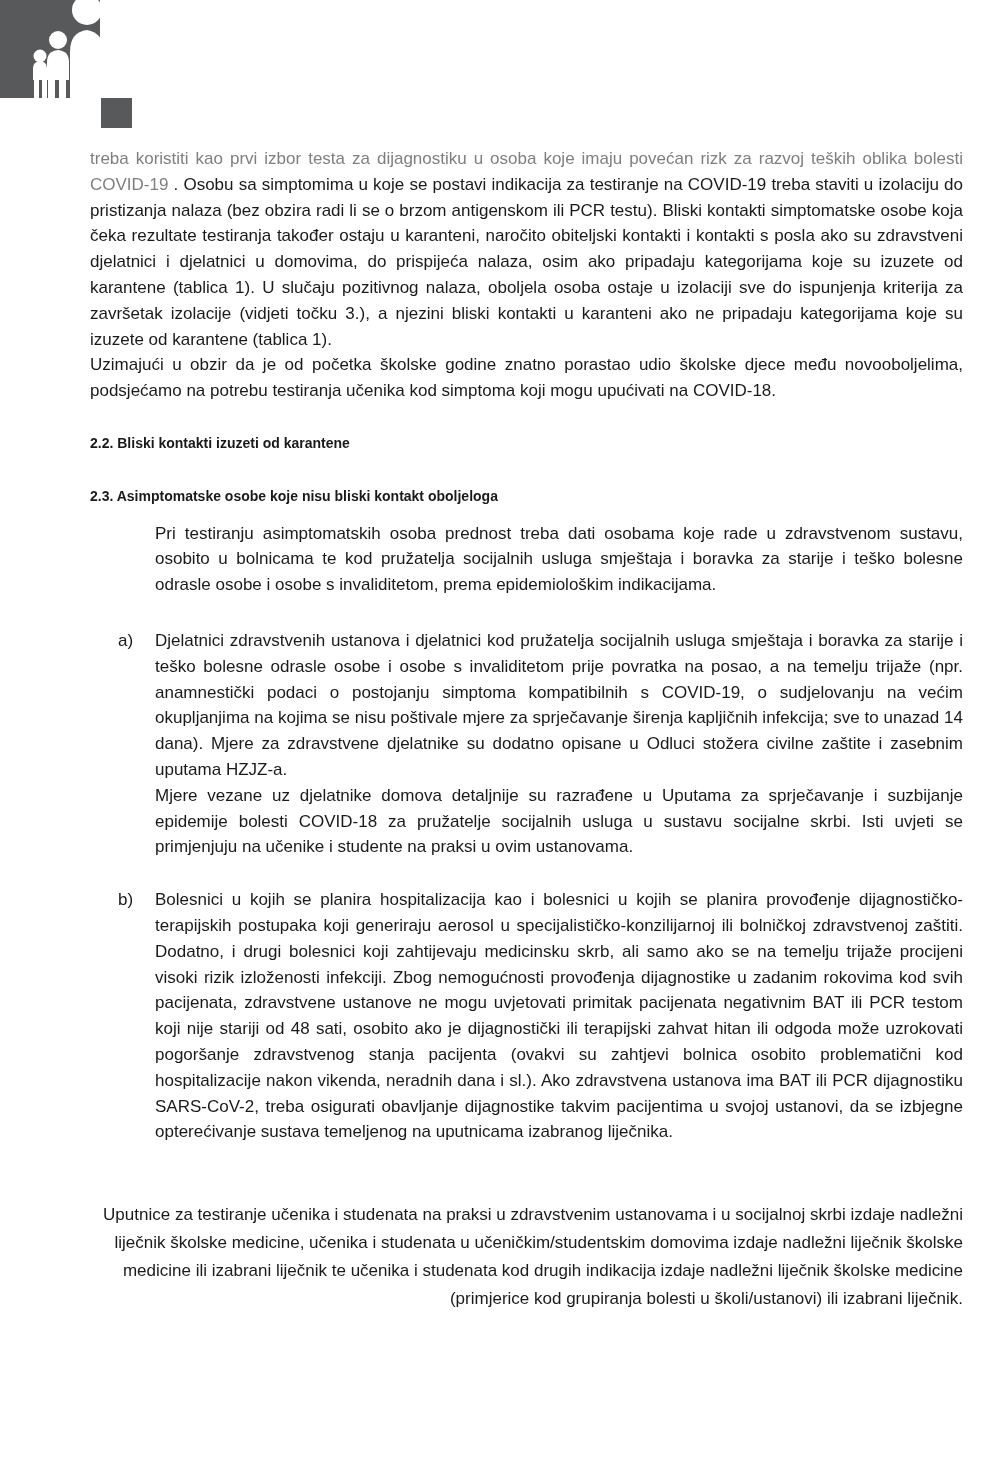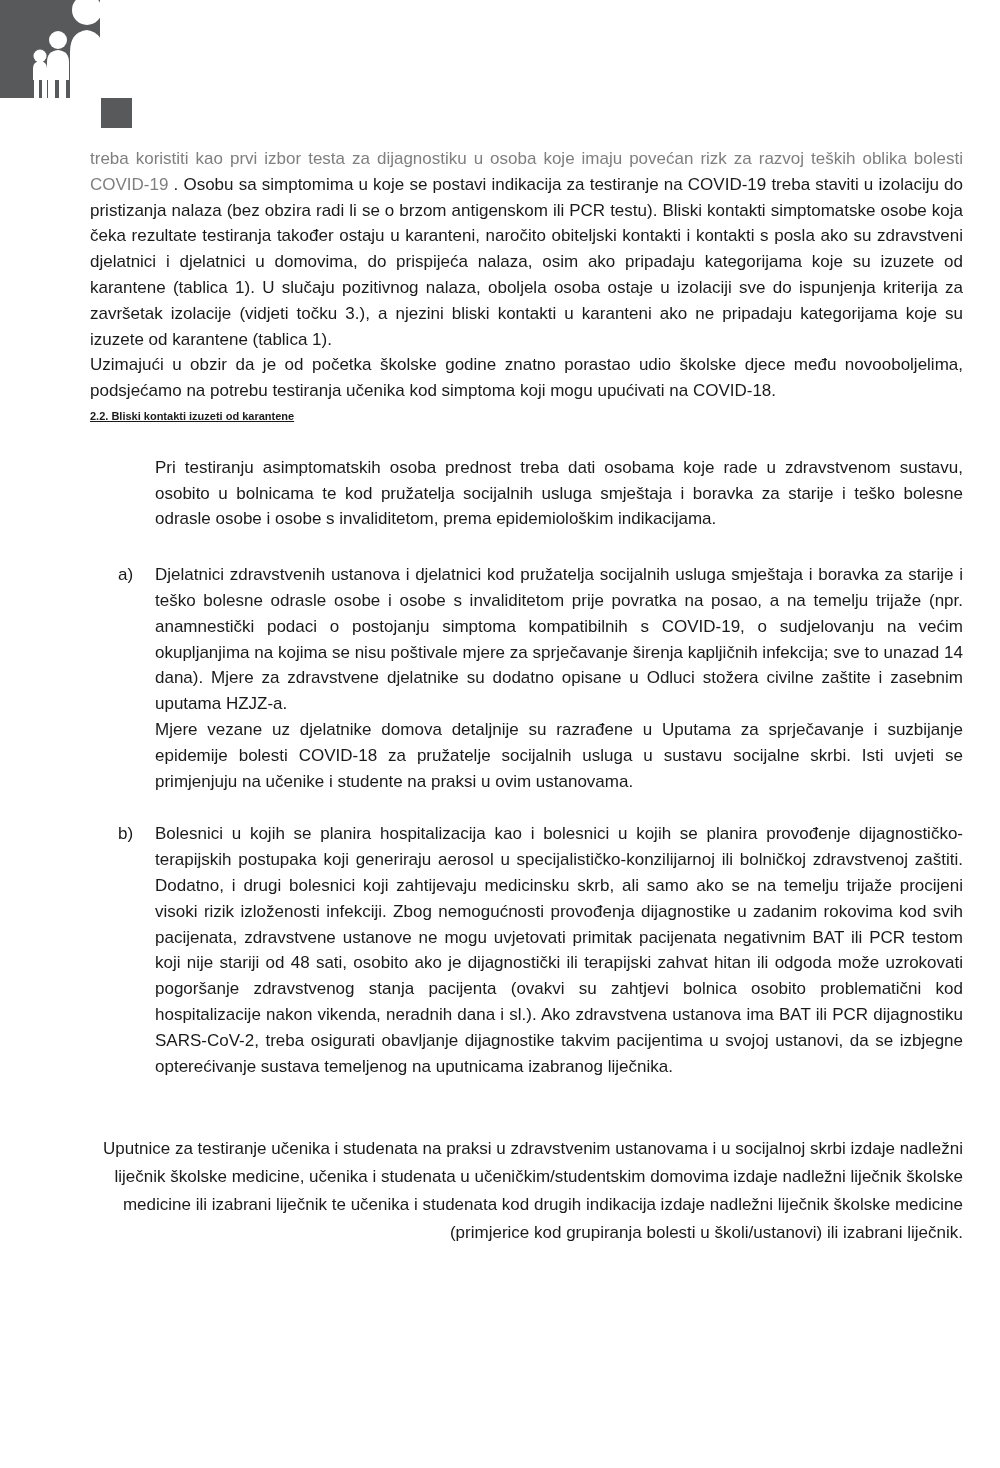--- a/index.html
+++ b/index.html
@@ -33,27 +33,27 @@
     top:146px;
     width:873px;
     font-size:17px;
     line-height:25.8px;
   }
   p.body{
     text-align:justify;
   }
   .muted{color:var(--muted);}
   h2.sec{
-    font-size:11px;
+    font-size:14px;
     line-height:25.8px;
     font-weight:bold;
-    text-decoration:underline;
+    margin-top:27px;
   }
   p.intro{
-    margin-top:25px;
+    margin-top:11px;
     margin-left:65px;
     text-align:justify;
   }
   .list-item{
     position:relative;
     padding-left:65px;
     margin-top:30px;
   }
   .list-item .marker{
     position:absolute;
@@ -103,20 +103,21 @@
   </div>
 
   <div class="content">
 
     <p class="body"><span class="muted">treba koristiti kao prvi izbor testa za dijagnostiku u osoba koje imaju povećan rizk za razvoj teških oblika bolesti COVID-19</span><span> . Osobu sa simptomima u koje se postavi indikacija za testiranje na COVID-19 treba staviti u izolaciju do pristizanja nalaza (bez obzira radi li se o brzom antigenskom ili PCR testu). Bliski kontakti simptomatske osobe koja čeka rezultate testiranja također ostaju u karanteni, naročito obiteljski kontakti i kontakti s posla ako su zdravstveni djelatnici i djelatnici u domovima, do prispijeća nalaza, osim ako pripadaju kategorijama koje su izuzete od karantene (tablica 1). U slučaju pozitivnog nalaza, oboljela osoba ostaje u izolaciji sve do ispunjenja kriterija za završetak izolacije (vidjeti točku 3.), a njezini bliski kontakti u karanteni ako ne pripadaju kategorijama koje su izuzete od karantene (tablica 1).</span></p>
 
     <p class="body">Uzimajući u obzir da je od početka školske godine znatno porastao udio školske djece među novooboljelima, podsjećamo na potrebu testiranja učenika kod simptoma koji mogu upućivati na COVID-18.</p>
 
     <h2 class="sec">2.2. Bliski kontakti izuzeti od karantene</h2>
 
+    <h2 class="sec">2.3. Asimptomatske osobe koje nisu bliski kontakt oboljeloga</h2>
 
     <p class="intro">Pri testiranju asimptomatskih osoba prednost treba dati osobama koje rade u zdravstvenom sustavu, osobito u bolnicama te kod pružatelja socijalnih usluga smještaja i boravka za starije i teško bolesne odrasle osobe i osobe s invaliditetom, prema epidemiološkim indikacijama.</p>
 
     <div class="list-item">
       <span class="marker">a)</span>
       <p>Djelatnici zdravstvenih ustanova i djelatnici kod pružatelja socijalnih usluga smještaja i boravka za starije i teško bolesne odrasle osobe i osobe s invaliditetom prije povratka na posao, a na temelju trijaže (npr. anamnestički podaci o postojanju simptoma kompatibilnih s COVID-19, o sudjelovanju na većim okupljanjima na kojima se nisu poštivale mjere za sprječavanje širenja kapljičnih infekcija; sve to unazad 14 dana). Mjere za zdravstvene djelatnike su dodatno opisane u Odluci stožera civilne zaštite i zasebnim uputama HZJZ-a.</p>
       <p>Mjere vezane uz djelatnike domova detaljnije su razrađene u Uputama za sprječavanje i suzbijanje epidemije bolesti COVID-18 za pružatelje socijalnih usluga u sustavu socijalne skrbi. Isti uvjeti se primjenjuju na učenike i studente na praksi u ovim ustanovama.</p>
     </div>
 
     <div class="list-item second">

